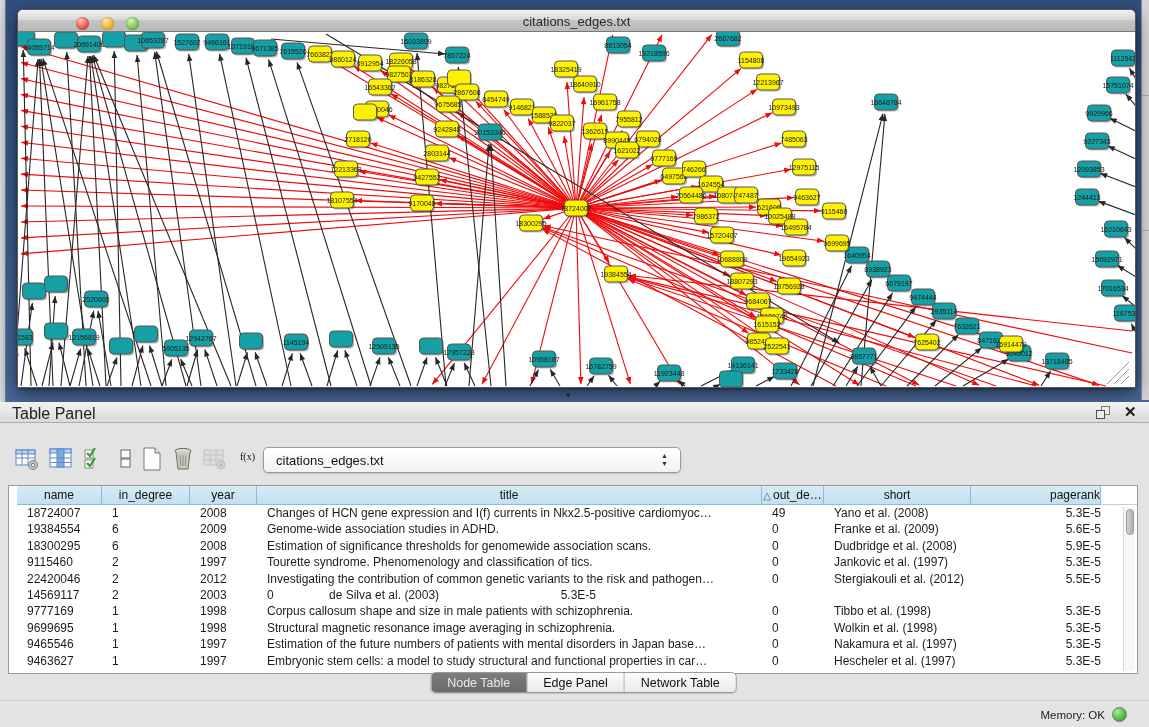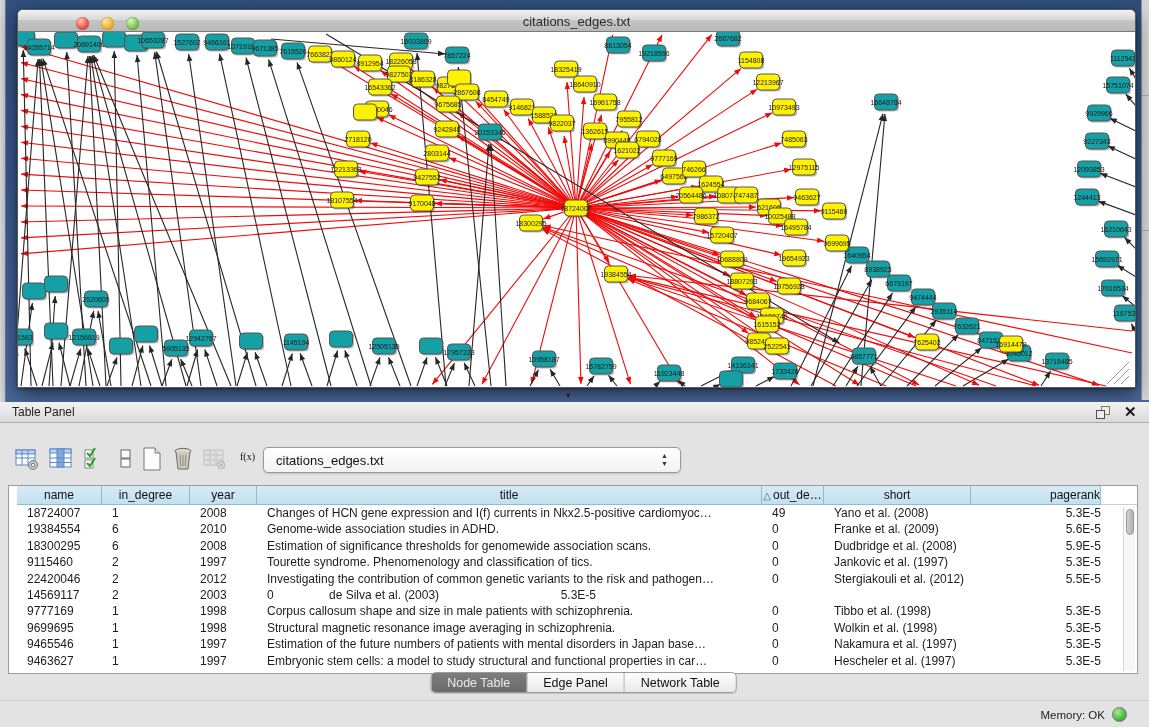--- a/index.html
+++ b/index.html
@@ -30,21 +30,21 @@
   .tl-red    { left:58px;  background:radial-gradient(circle at 35% 28%, #FFC9C2, #F05B4E 55%, #C93A2C); box-shadow:inset 0 0 1px #8e2418;}
   .tl-yellow { left:83px;  background:radial-gradient(circle at 35% 28%, #FFE9B8, #F6B42E 55%, #CF8F1C); box-shadow:inset 0 0 1px #8a6310;}
   .tl-green  { left:108px; background:radial-gradient(circle at 35% 28%, #D6F5C2, #84C95B 55%, #4E9A33); box-shadow:inset 0 0 1px #2d641b;}
   .canvas { position:absolute; left:0; top:22px; width:1117px; height:355px; background:#fff; overflow:hidden; }
   .canvas svg { display:block; }
 
   
   .table-panel { position:absolute; left:0; top:402px; width:1149px; height:325px; background:#E3E3E3; }
   .panel-header { position:absolute; left:0; top:0; width:100%; height:21px;
                   background:linear-gradient(180deg,#F2F2F2,#DADADA); border-bottom:1px solid #ABABAB; }
-  .panel-title { position:absolute; left:12px; top:3px; font-size:12px; color:#222; }
+  .panel-title { position:absolute; left:12px; top:3px; font-size:16px; color:#222; }
   .float-icon { position:absolute; left:1096px; top:4px; width:16px; height:14px; }
   .float-icon .sq1 { position:absolute; left:5px; top:0; width:9px; height:9px; border:1.5px solid #8B7A3A; background:#EDEDED; }
   .float-icon .sq2 { position:absolute; left:0; top:4px; width:9px; height:9px; border:1.5px solid #4A4A6A; background:#EDEDED; }
   .close-icon { position:absolute; left:1124px; top:1px; font-size:15px; font-weight:bold; color:#1a1a1a; }
 
   .toolbar { position:absolute; left:0; top:38px; width:100%; height:42px; }
   .tool-btn { position:absolute; top:6px; width:28px; height:28px; }
   .tool-btn svg { display:block; }
   .fx-label { font-size:10px; color:#111; font-family:"Liberation Serif", serif; padding-top:5px; }
 
@@ -959,21 +959,21 @@
           <div class="td col1">1</div>
           <div class="td col2">2008</div>
           <div class="td col3">Changes of HCN gene expression and I(f) currents in Nkx2.5-positive cardiomyoc…</div>
           <div class="td col4">49</div>
           <div class="td col5">Yano et al. (2008)</div>
           <div class="td col6">5.3E-5</div>
         </div>
         <div class="tr">
           <div class="td col0">19384554</div>
           <div class="td col1">6</div>
-          <div class="td col2">2010</div>
+          <div class="td col2">2009</div>
           <div class="td col3">Genome-wide association studies in ADHD.</div>
           <div class="td col4">0</div>
           <div class="td col5">Franke et al. (2009)</div>
           <div class="td col6">5.6E-5</div>
         </div>
         <div class="tr">
           <div class="td col0">18300295</div>
           <div class="td col1">6</div>
           <div class="td col2">2008</div>
           <div class="td col3">Estimation of significance thresholds for genomewide association scans.</div>

